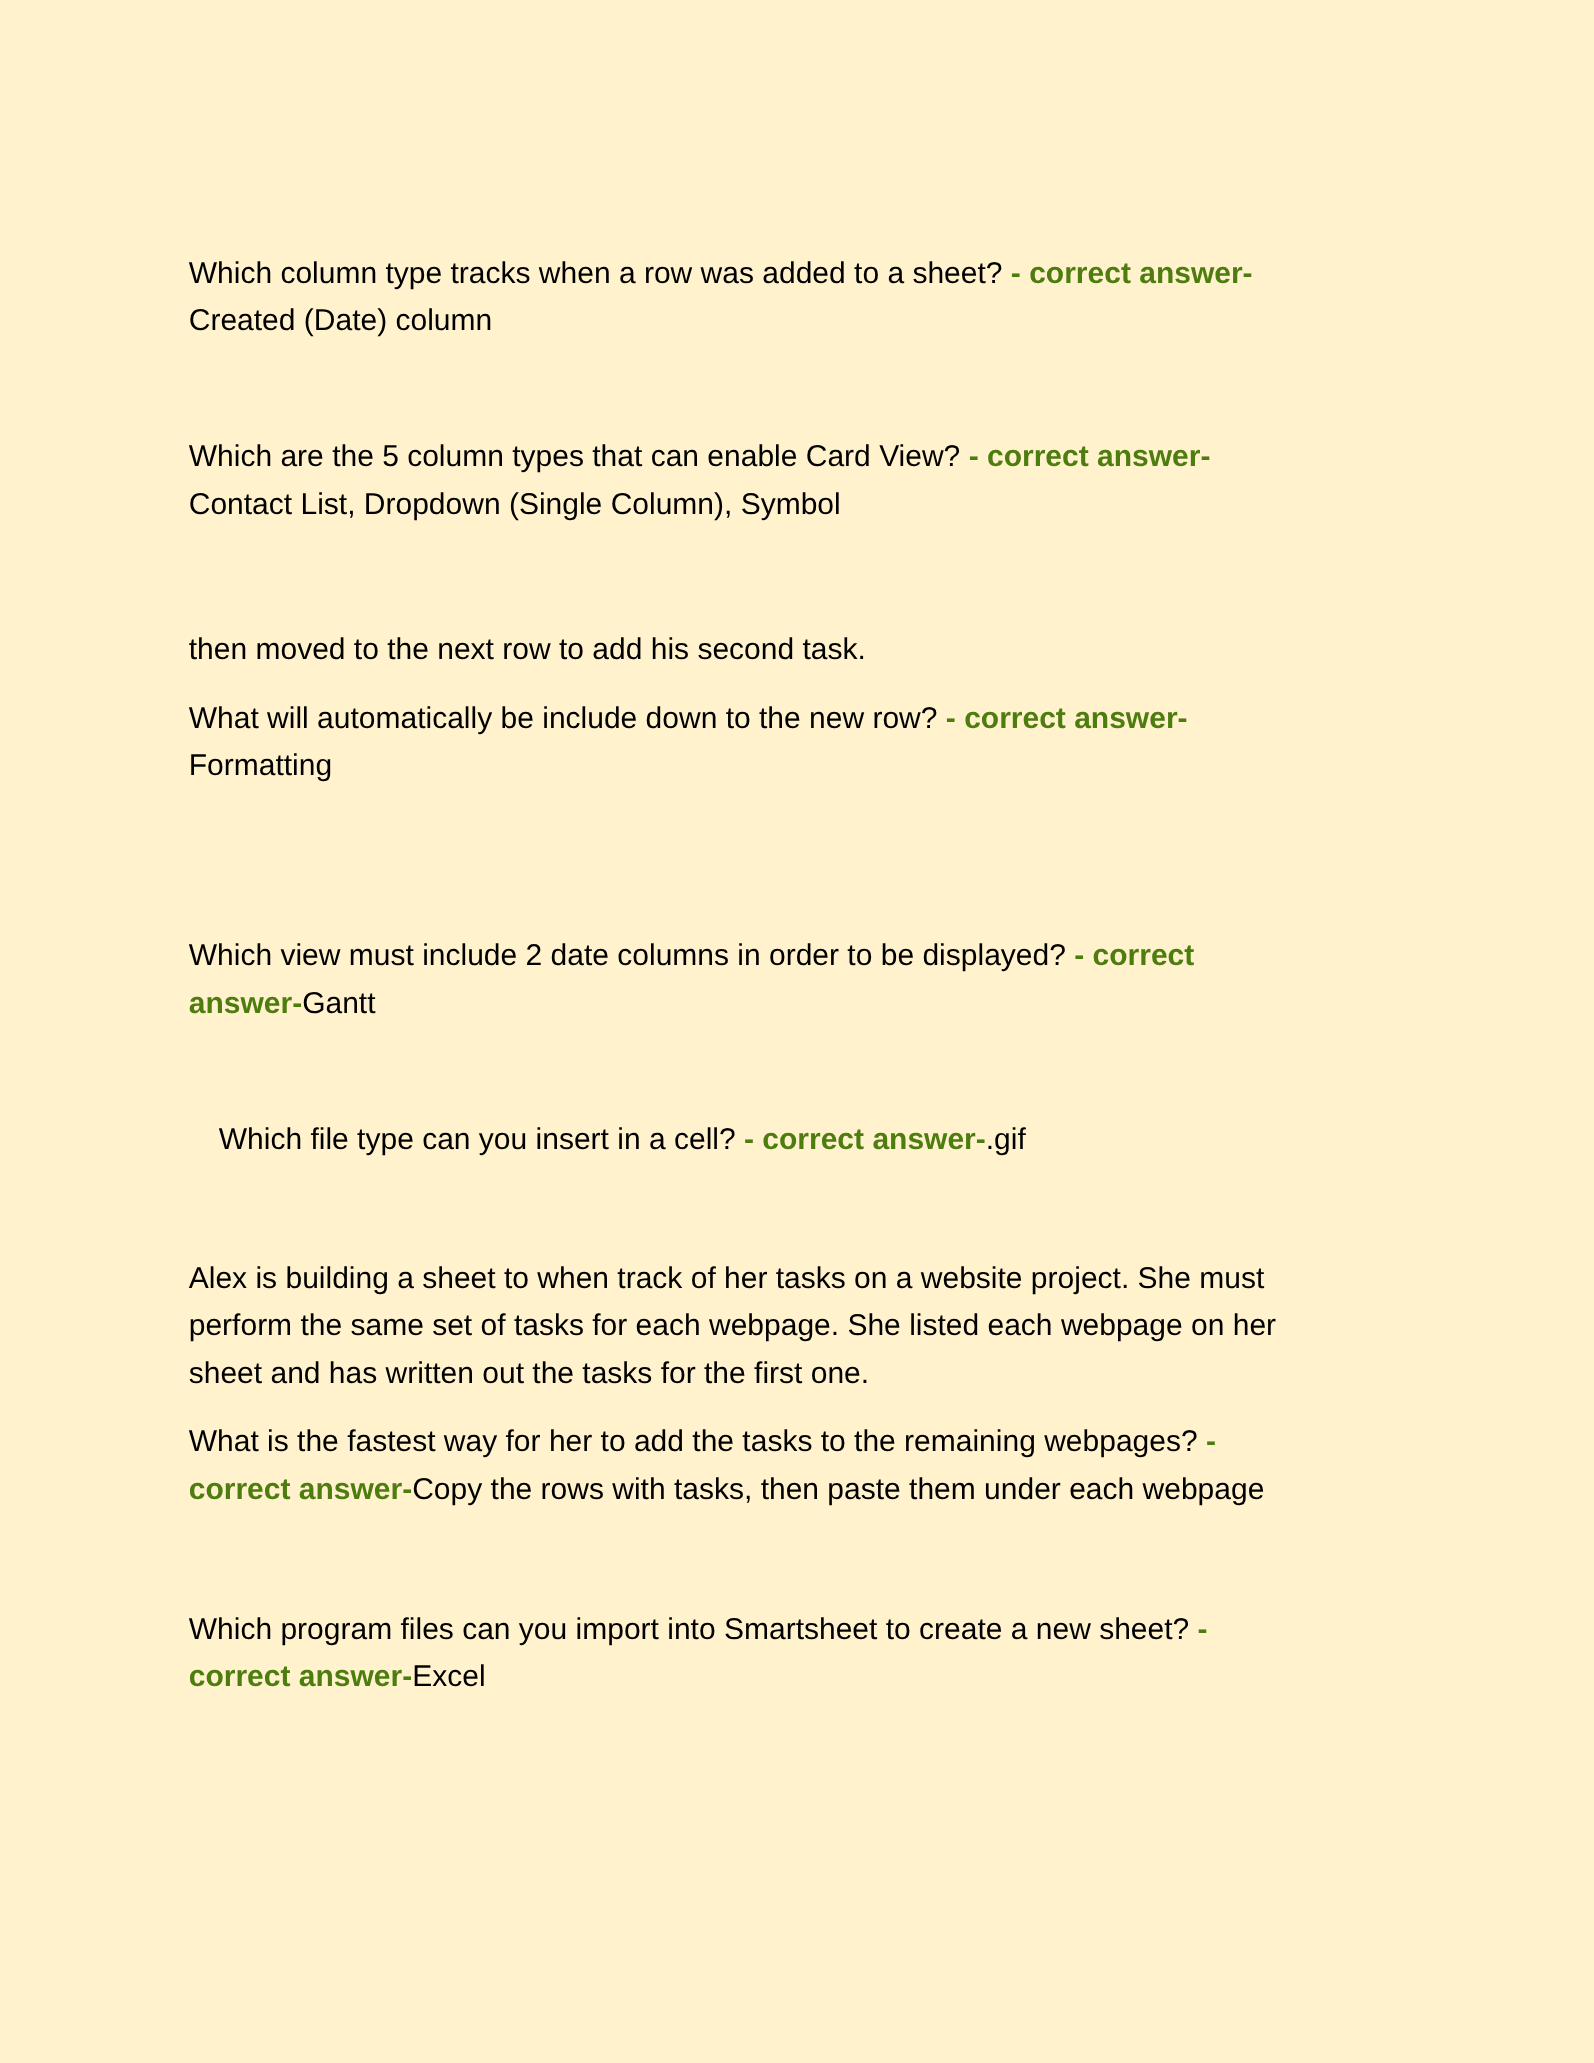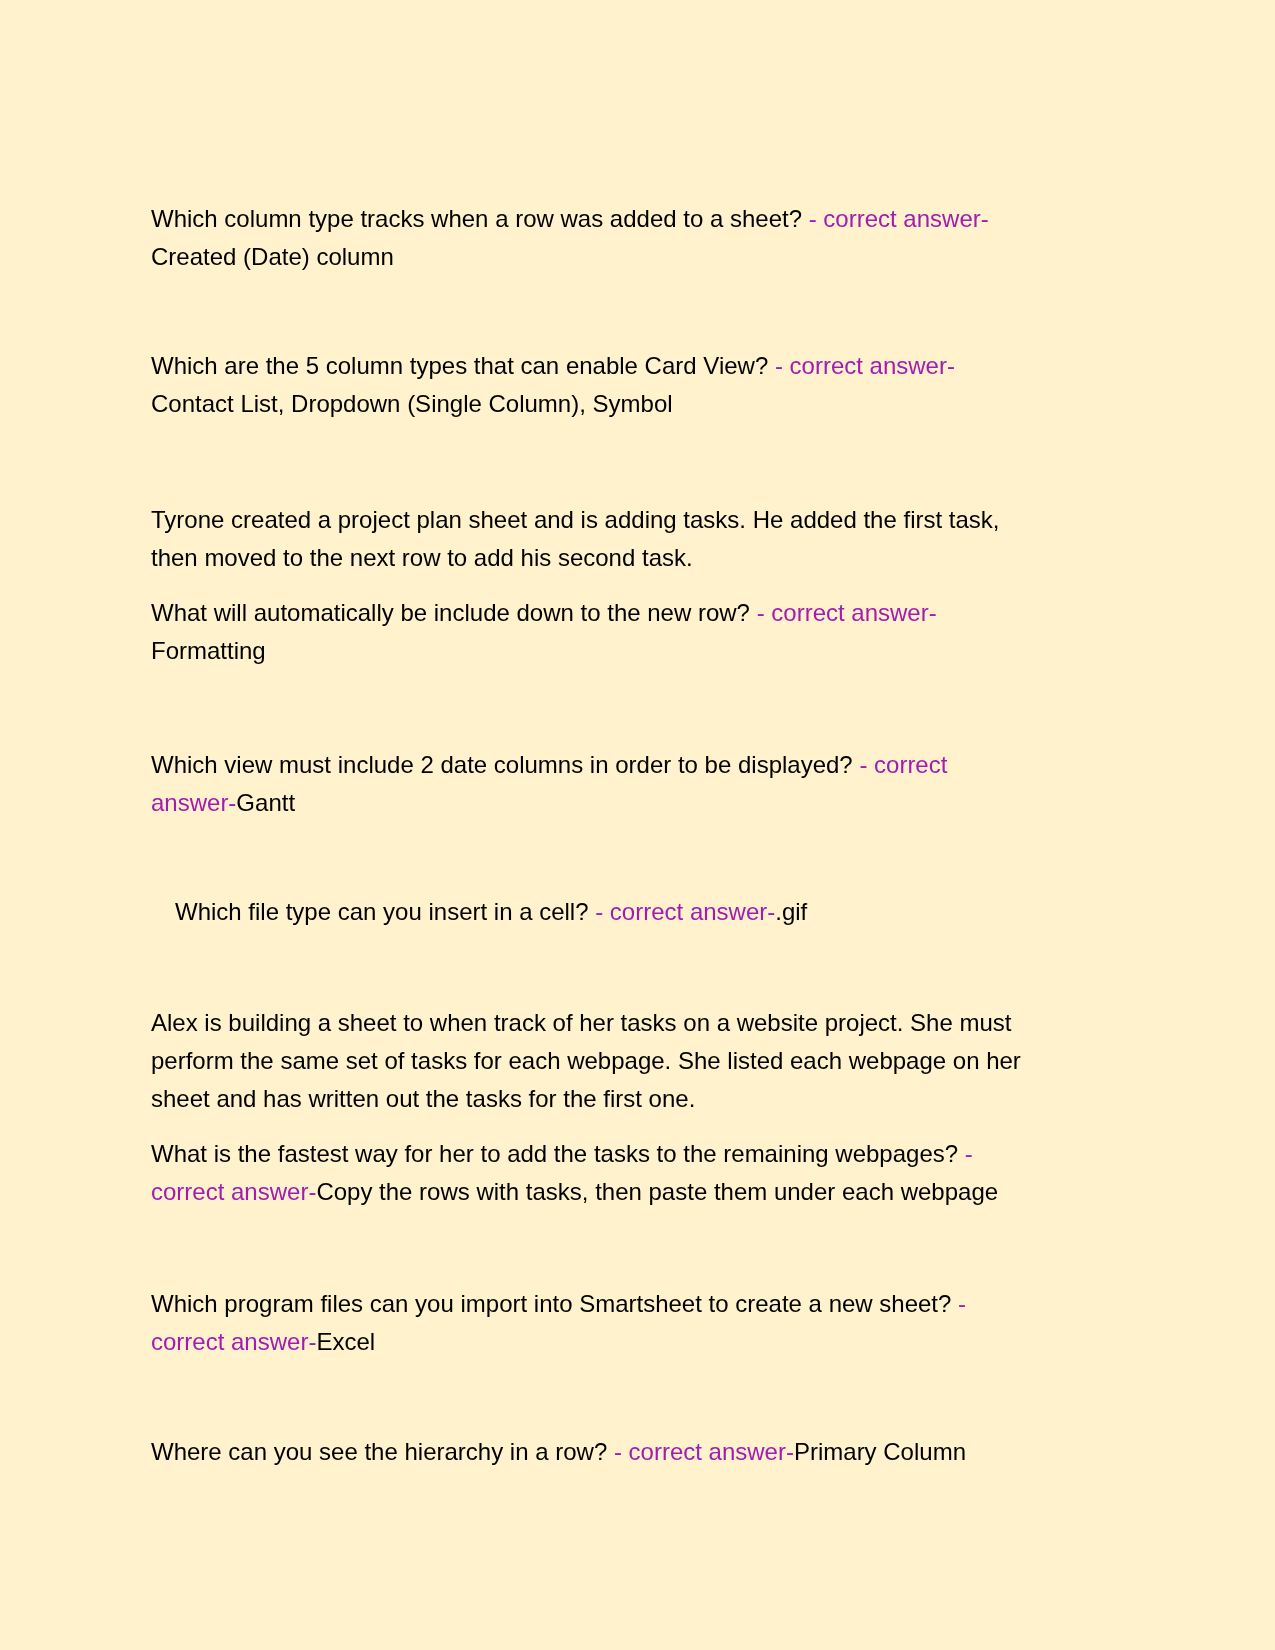--- a/index.html
+++ b/index.html
@@ -33,22 +33,22 @@
       white-space: nowrap;
     }
     .para + .para {
       margin-top: 17px;
     }
     .line {
       display: block;
       height: 38px;
     }
     .marker {
-      color: #a21caf;
-      font-weight: normal;
+      color: #4d7c0f;
+      font-weight: bold;
     }
   </style>
 </head>
 <body>
 
 <div class="page">
 
   <div class="qa" style="top:200px;">
     <p class="para">
       <span class="line"><span>Which column type tracks when a row was added to a sheet? </span><span class="marker">- correct answer-</span></span>
@@ -58,21 +58,20 @@
 
   <div class="qa" style="top:347px;">
     <p class="para">
       <span class="line"><span>Which are the 5 column types that can enable Card View? </span><span class="marker">- correct answer-</span></span>
       <span class="line"><span>Contact List, Dropdown (Single Column), Symbol</span></span>
     </p>
   </div>
 
   <div class="qa" style="top:501px;">
     <p class="para">
-      <span class="line">Tyrone created a project plan sheet and is adding tasks. He added the first task,</span>
       <span class="line">then moved to the next row to add his second task.</span>
     </p>
     <p class="para">
       <span class="line"><span>What will automatically be include down to the new row? </span><span class="marker">- correct answer-</span></span>
       <span class="line"><span>Formatting</span></span>
     </p>
   </div>
 
   <div class="qa" style="top:746px;">
     <p class="para">
@@ -99,19 +98,14 @@
     </p>
   </div>
 
   <div class="qa" style="top:1285px;">
     <p class="para">
       <span class="line"><span>Which program files can you import into Smartsheet to create a new sheet? </span><span class="marker">-</span></span>
       <span class="line"><span class="marker">correct answer-</span><span>Excel</span></span>
     </p>
   </div>
 
-  <div class="qa" style="top:1433px;">
-    <p class="para">
-      <span class="line"><span>Where can you see the hierarchy in a row? </span><span class="marker">- correct answer-</span><span>Primary Column</span></span>
-    </p>
-  </div>
 
 </div>
 
 </body></html>

